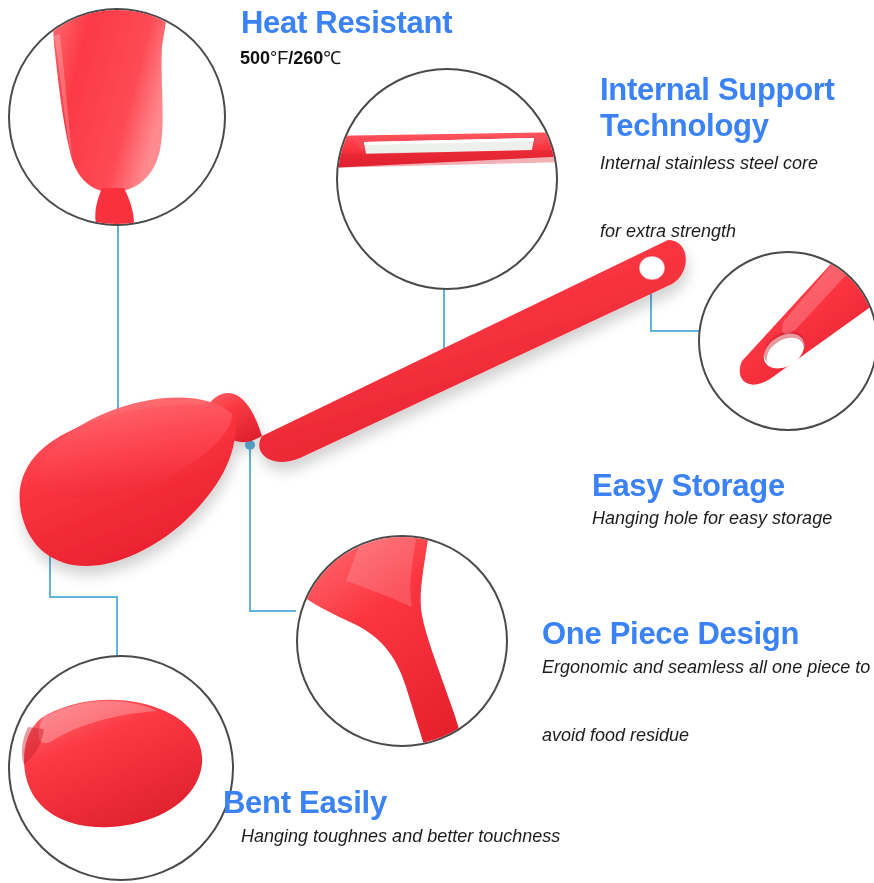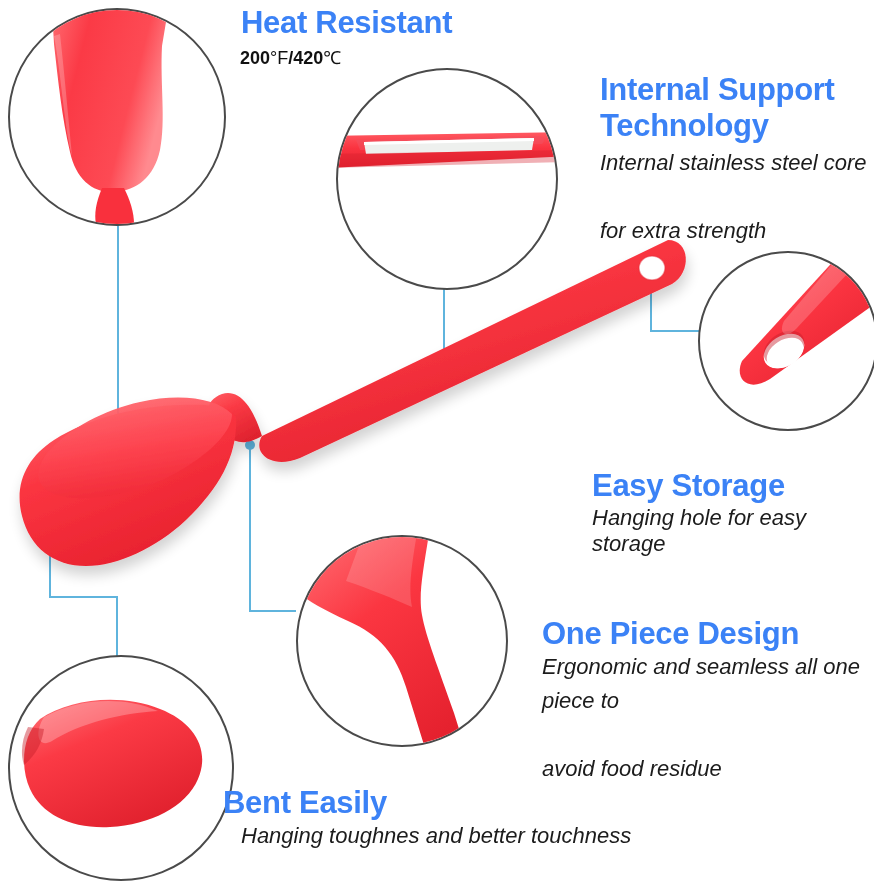--- a/index.html
+++ b/index.html
@@ -22,21 +22,21 @@
     color: #3b82f6;
     font-weight: bold;
     font-size: 31px;
     line-height: 36px;
     letter-spacing: -0.3px;
     white-space: pre-line;
   }
   .feature-sub {
     position: absolute;
     color: #1c1c1c;
-    font-size: 22px;
+    font-size: 18px;
     font-style: italic;
     line-height: 33px;
     white-space: pre-line;
   }
   .feature-sub-bold {
     position: absolute;
     color: #111111;
     font-size: 18px;
     font-weight: bold;
     line-height: 22px;
@@ -244,21 +244,21 @@
                C176,150 140,168 100,170
                C62,172 32,158 20,132
                C10,110 12,78 30,62 Z" fill="url(#c5a)"></path>
       <path d="M34,60 C66,42 112,38 148,54 C112,56 70,66 42,84 C28,92 24,76 34,60 Z" fill="#ffffff" opacity="0.25"></path>
       <path d="M18,70 C12,82 10,96 14,108 C26,98 32,86 34,72 Z" fill="#c71c29" opacity="0.45"></path>
     </svg>
   </div>
 
   <div class="feature-title" style="left:241px; top:5px; width:300px;">Heat Resistant</div>
   <div class="feature-sub-bold" style="left:240px; top:47px;">
-    <span>200</span><span class="deg">°F</span><span>/</span><span>420</span><span class="deg">℃</span>
+    <span>500</span><span class="deg">°F</span><span>/</span><span>260</span><span class="deg">℃</span>
   </div>
 
   <div class="feature-title" style="left:600px; top:72px; width:280px;">Internal Support
 Technology</div>
   <div class="feature-sub" style="left:600px; top:146px; width:270px; line-height:34px;">Internal stainless steel core
 
 for extra strength</div>
 
   <div class="feature-title" style="left:592px; top:468px; width:290px;">Easy Storage</div>
   <div class="feature-sub" style="left:592px; top:505px; width:290px; line-height:26px;">Hanging hole for easy storage</div>

